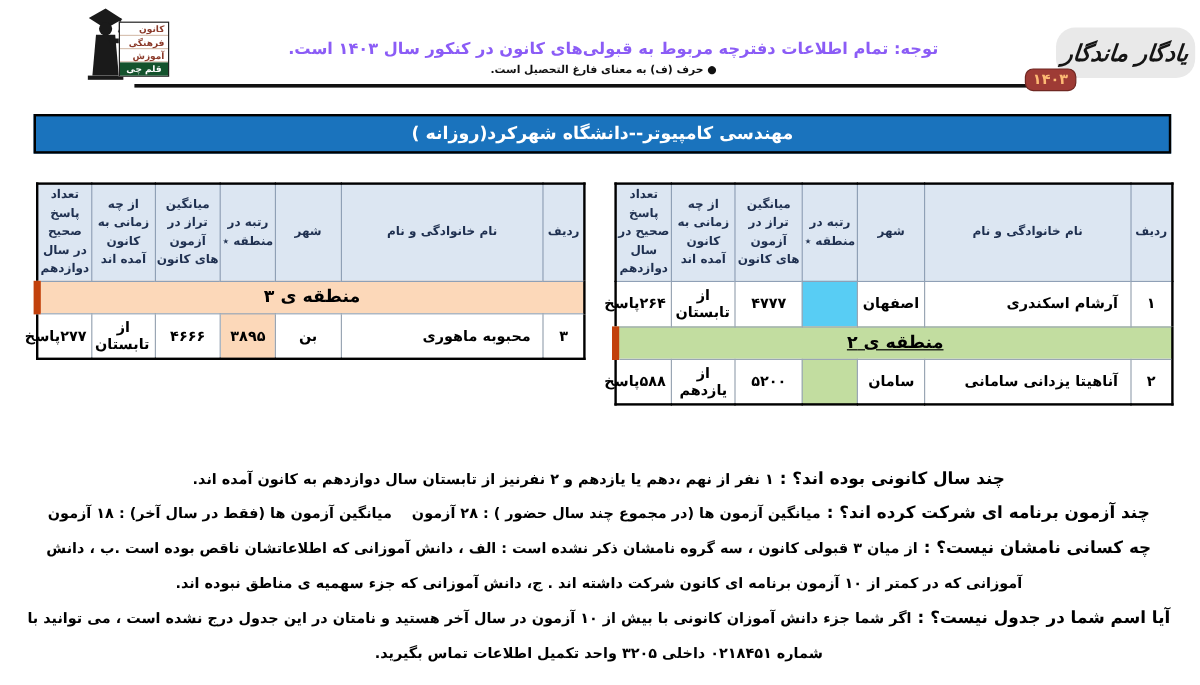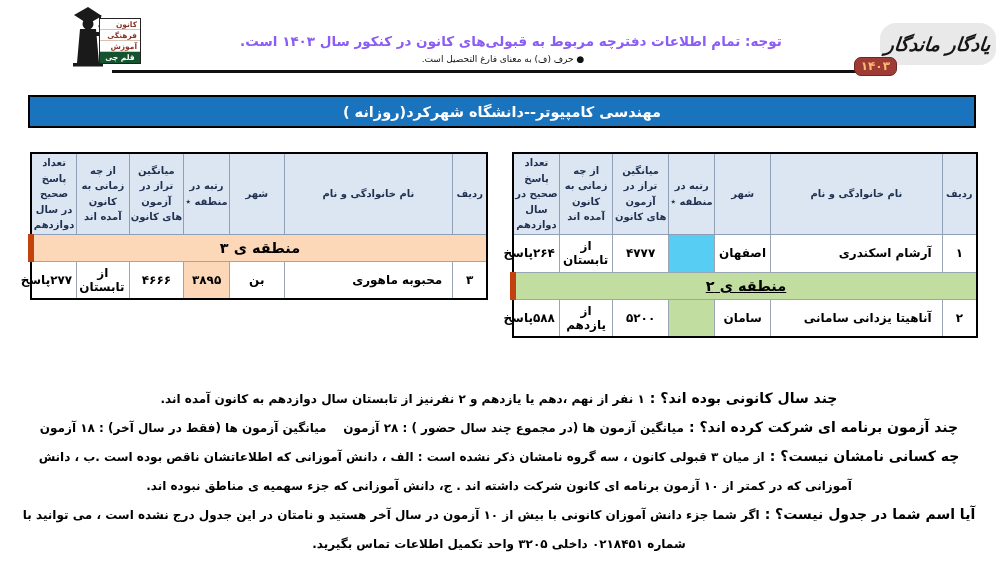--- a/index.html
+++ b/index.html
@@ -11,21 +11,21 @@
   .logo { position:absolute; left:73px; top:5px; width:68px; height:66px; }
   .logo svg { position:absolute; left:0; top:0; }
   .logo-sign { position:absolute; left:26px; top:13px; width:42px; border:1px solid #222; background:#fff; }
   .logo-sign .srow { font-size:7.5px; font-weight:bold; color:#8b3a2a; text-align:right;
                      padding:0 3px; height:11px; line-height:11px; border-bottom:1px solid #d8c2b2; }
   .logo-sign .srow.dark { background:#14532d; color:#fff; border-bottom:none; text-align:center; }
   .head-rule { position:absolute; left:112px; top:70px; width:748px; height:3px; background:#111; }
   .notice-main { position:absolute; right:124px; top:33px; width:730px; text-align:center;
                  font-size:13.5px; font-weight:bold; color:#8b5cf6; }
   .notice-sub { position:absolute; right:132px; top:54px; width:730px; text-align:center;
-                font-size:9px; font-weight:normal; color:#111; }
+                font-size:9px; font-weight:bold; color:#111; }
   .brand-box { position:absolute; right:4px; top:23px; width:116px; height:42px; background:#e9e9e9;
                border-radius:16px; display:flex; align-items:center; justify-content:center; }
   .brand-title { font-family:"DejaVu Serif", serif; font-style:italic; font-weight:bold;
                  font-size:19px; color:#151515; transform:skewX(-6deg); white-space:nowrap; }
   .brand-year { position:absolute; right:103px; top:57px; background:#9e3b35; color:#fdba74;
                 border:1px solid #6f2722; border-radius:7px; font-size:12px; font-weight:bold;
                 padding:0 6px; line-height:17px; }
 
   
   .title-bar { position:absolute; left:28px; top:95px; width:948px; height:33px; background:#1a73bd;

